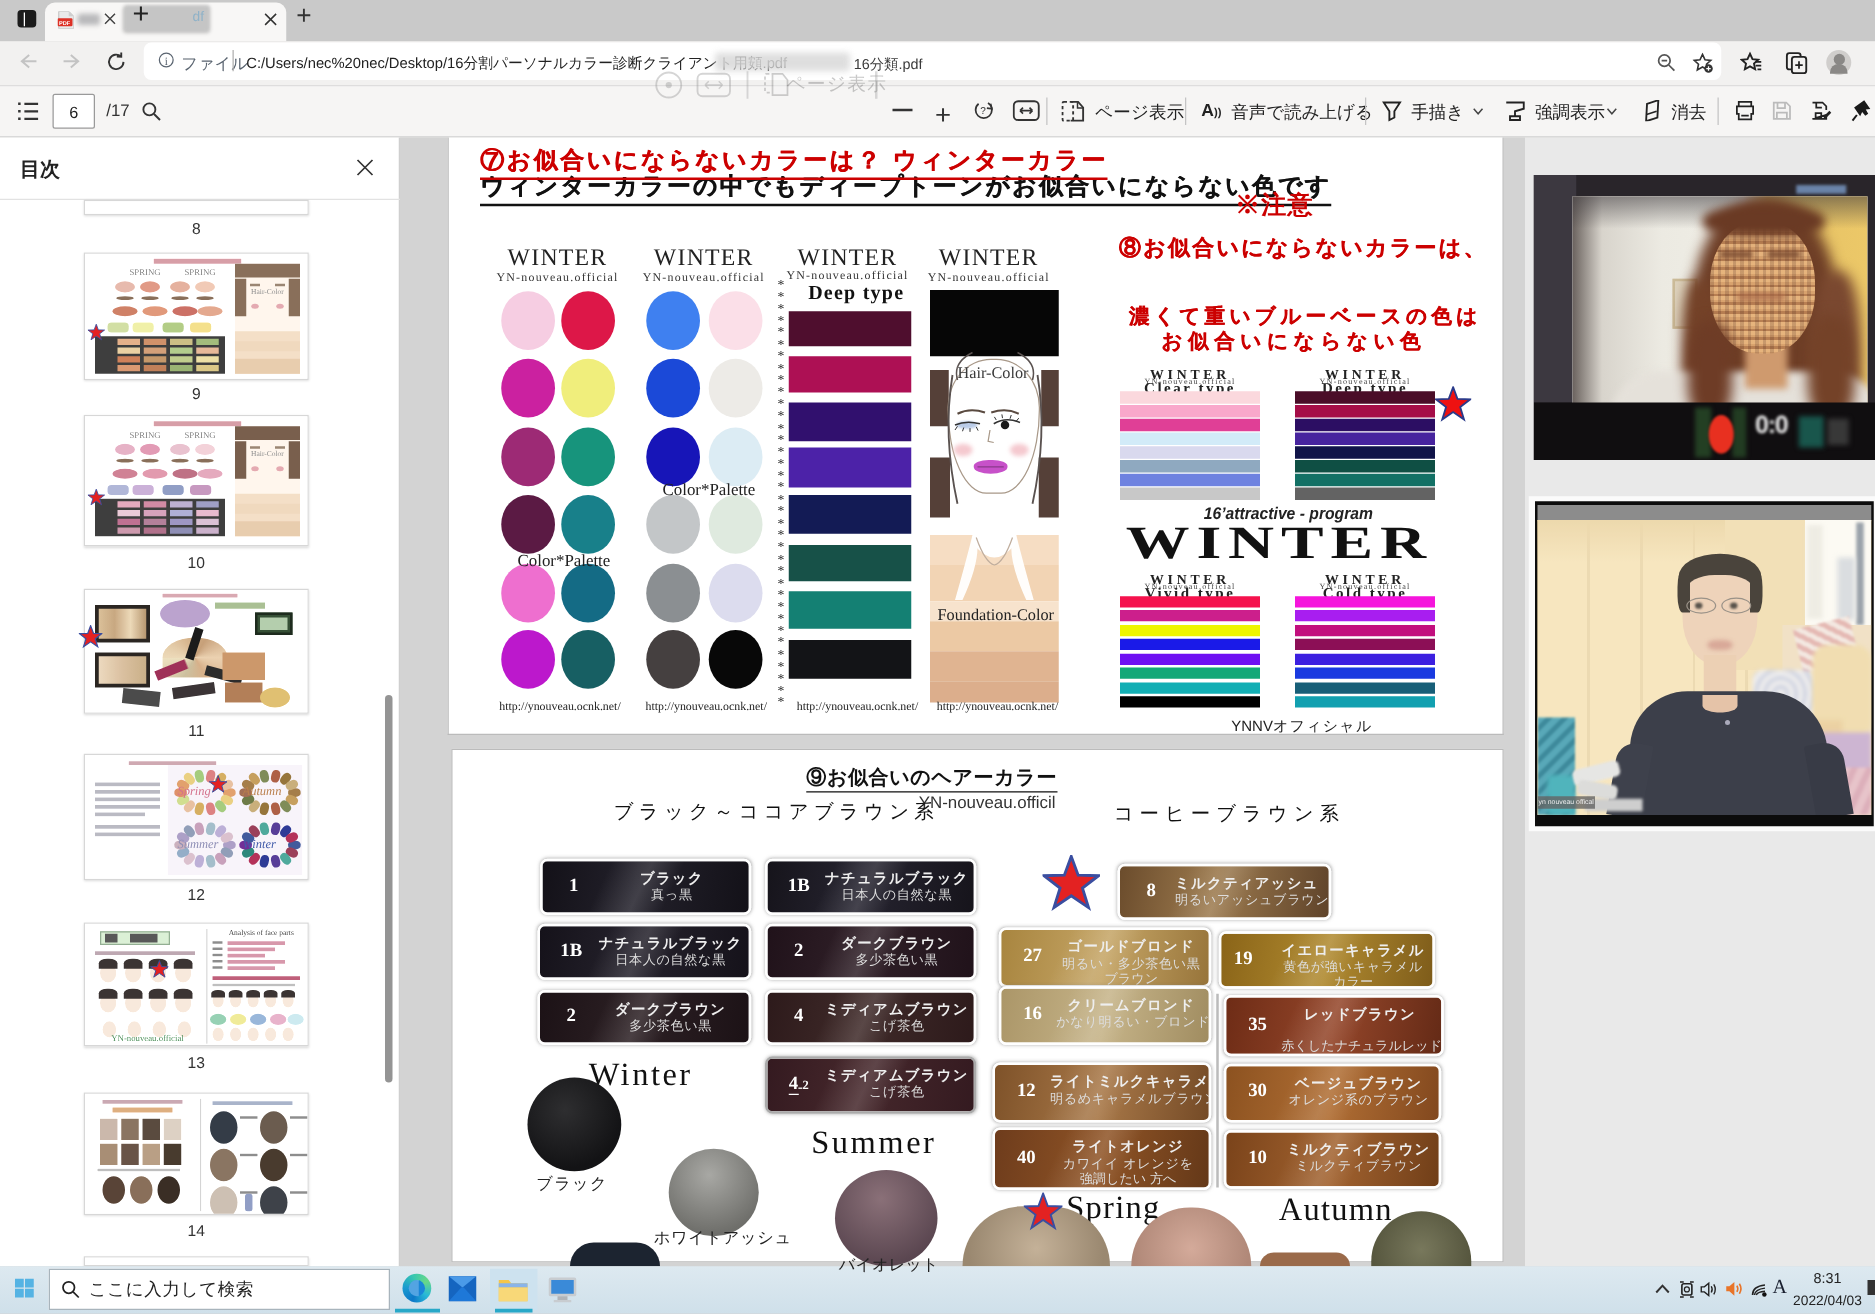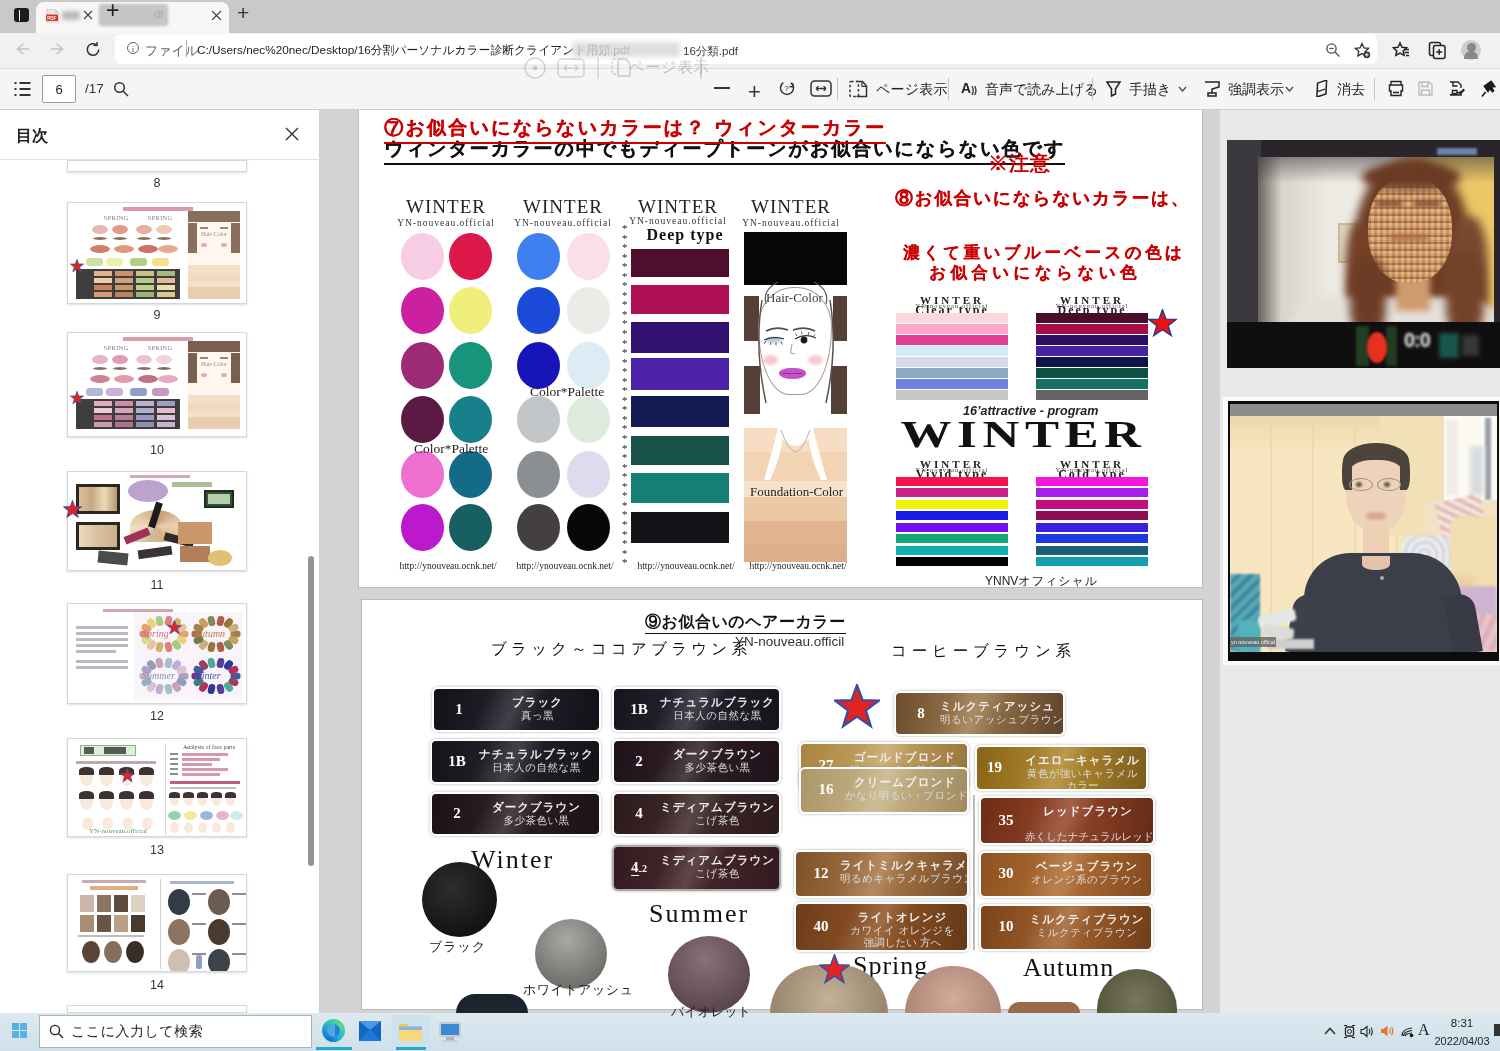--- a/index.html
+++ b/index.html
@@ -722,21 +722,21 @@
 <div class="a" style="left:44px;top:20px;width:120px;text-align:center;font-size:10.5px;color:#ddd;letter-spacing:0.5px;white-space:nowrap">明るい・多少茶色い黒</div>
 <div class="a" style="left:44px;top:32px;width:120px;text-align:center;font-size:10.5px;color:#ddd;white-space:nowrap">ブラウン</div>
 </div>
 <div class="a" style="left:975px;top:745px;width:173px;height:46px;background:linear-gradient(100deg,#8a6418,#b08a30 50%,#7e5c1a);border:2px solid #fff;border-radius:6px;box-shadow:0 0 3px rgba(120,120,120,.6);overflow:hidden">
 <div class="a" style="left:0;top:0;width:100%;height:100%;background:linear-gradient(115deg,rgba(255,255,255,0) 30%,rgba(255,255,255,.14) 48%,rgba(255,255,255,0) 62%)"></div>
 <div class="a ser" style="left:10px;top:12px;width:30px;text-align:left;font-size:15px;font-weight:bold;color:#fff">19</div>
 <div class="a" style="left:44px;top:6px;width:123px;text-align:center;font-size:11.5px;font-weight:bold;color:#eee;letter-spacing:1px;white-space:nowrap">イエローキャラメル</div>
 <div class="a" style="left:44px;top:20px;width:123px;text-align:center;font-size:10.5px;color:#ddd;letter-spacing:0.5px;white-space:nowrap">黄色が強いキャラメル</div>
 <div class="a" style="left:44px;top:32px;width:123px;text-align:center;font-size:10.5px;color:#ddd;white-space:nowrap">カラー</div>
 </div>
-<div class="a" style="left:799px;top:767px;width:170px;height:47px;background:linear-gradient(100deg,#ab9668,#c6b489 50%,#a08c60);border:2px solid #fff;border-radius:6px;box-shadow:0 0 3px rgba(120,120,120,.6);overflow:hidden">
+<div class="a" style="left:799px;top:789px;width:170px;height:47px;background:linear-gradient(100deg,#ab9668,#c6b489 50%,#a08c60);border:2px solid #fff;border-radius:6px;box-shadow:0 0 3px rgba(120,120,120,.6);overflow:hidden">
 <div class="a" style="left:0;top:0;width:100%;height:100%;background:linear-gradient(115deg,rgba(255,255,255,0) 30%,rgba(255,255,255,.14) 48%,rgba(255,255,255,0) 62%)"></div>
 <div class="a ser" style="left:10px;top:12px;width:30px;text-align:center;font-size:15px;font-weight:bold;color:#fff">16</div>
 <div class="a" style="left:44px;top:6px;width:120px;text-align:center;font-size:11.5px;font-weight:bold;color:#eee;letter-spacing:1px;white-space:nowrap">クリームブロンド</div>
 <div class="a" style="left:44px;top:20px;width:120px;text-align:center;font-size:10.5px;color:#ddd;letter-spacing:0.5px;white-space:nowrap">かなり明るい・ブロンド</div>
 </div>
 <div class="a" style="left:979px;top:796px;width:176px;height:49px;background:linear-gradient(100deg,#6e2c16,#94462a 50%,#642a16);border:2px solid #fff;border-radius:6px;box-shadow:0 0 3px rgba(120,120,120,.6);overflow:hidden">
 <div class="a" style="left:0;top:0;width:100%;height:100%;background:linear-gradient(115deg,rgba(255,255,255,0) 30%,rgba(255,255,255,.14) 48%,rgba(255,255,255,0) 62%)"></div>
 <div class="a ser" style="left:10px;top:14px;width:30px;text-align:center;font-size:15px;font-weight:bold;color:#fff">35</div>
 <div class="a" style="left:44px;top:6px;width:126px;text-align:center;font-size:11.5px;font-weight:bold;color:#eee;letter-spacing:1px;white-space:nowrap">レッドブラウン</div>
 <div class="a" style="left:44px;top:20px;width:126px;text-align:center;font-size:10.5px;color:#ddd;letter-spacing:0.5px;white-space:nowrap"></div>

